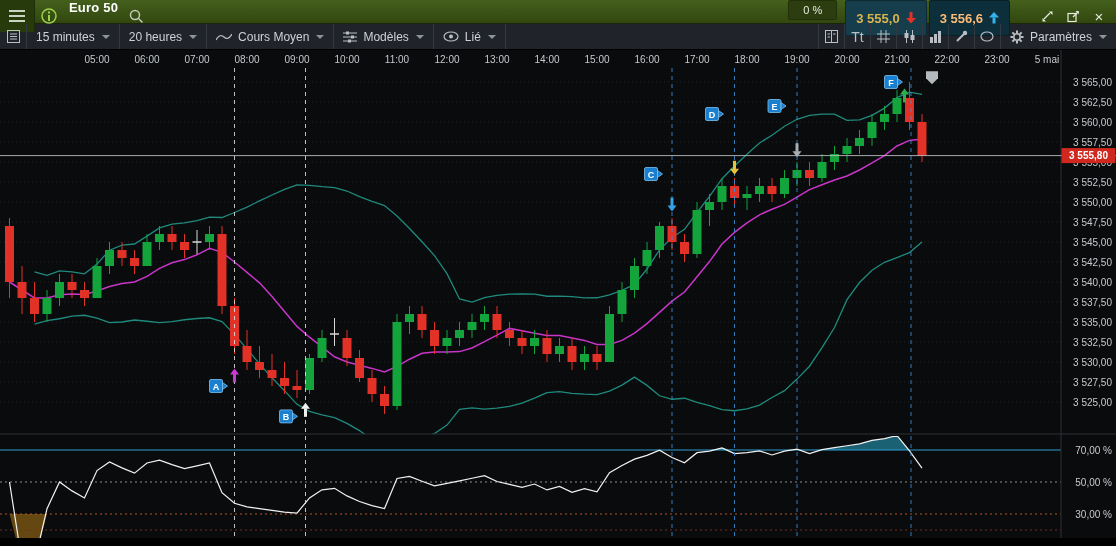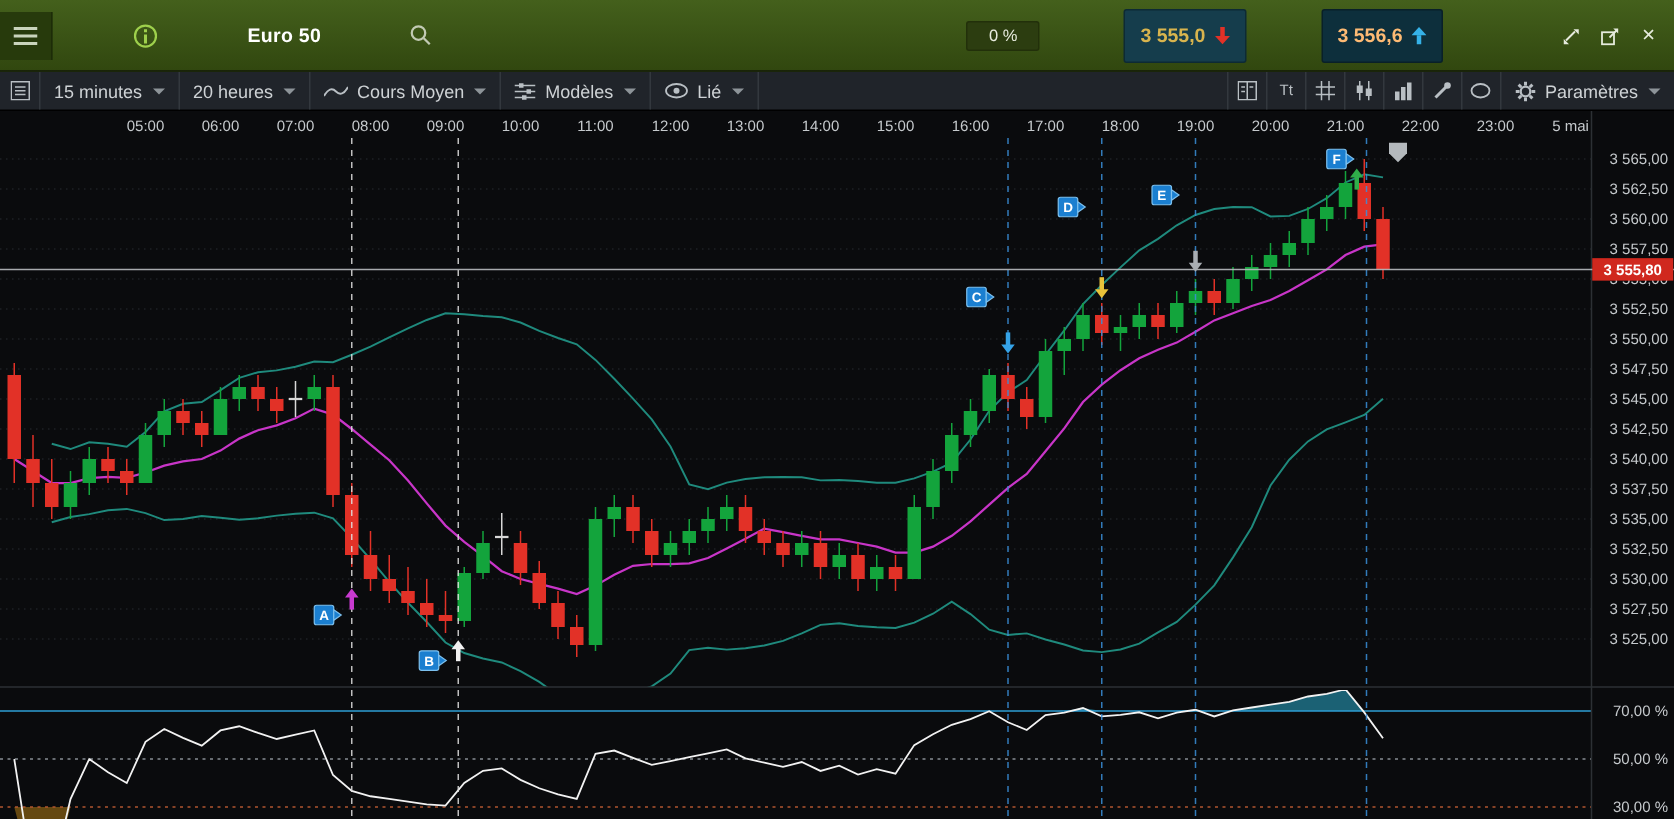--- a/index.html
+++ b/index.html
@@ -1,20 +1,20 @@
 <!DOCTYPE html>
 <html><head>
 <meta charset="utf-8">
 <style>
   html,body{margin:0;padding:0;background:#000;}
   body{width:1116px;height:546px;overflow:hidden;font-family:"Liberation Sans",sans-serif;
        -webkit-font-smoothing:antialiased;}
   
-  .topbar{height:48px;background:linear-gradient(#44601c,#31470f);display:flex;align-items:center;
-          border-bottom:1px solid #1a250a;box-sizing:border-box;gap:48px;}
+  .topbar{height:24px;background:linear-gradient(#44601c,#31470f);display:flex;align-items:flex-start;
+          border-bottom:1px solid #1a250a;box-sizing:border-box;}
   .tb-sq{width:34px;height:32px;background:#273a0c;display:flex;align-items:center;justify-content:center;
          cursor:pointer;border-right:1px solid #1d2c08;}
   .tb-ico{width:28px;height:32px;display:flex;align-items:center;justify-content:center;cursor:pointer;}
   .tb-title{color:#fff;font-size:13px;font-weight:bold;margin:0 4px 0 6px;letter-spacing:.2px;}
   .tb-flex{flex:1;}
   .tb-pct{background:#2c3d10;color:#e8ecdf;font-size:11px;padding:3px 14px;border-radius:2px;
           margin-right:8px;border:1px solid #22300a;}
   .tb-price{height:26px;display:flex;align-items:center;padding:4px 10px;border-radius:2px;cursor:pointer;
             font-size:13px;font-weight:bold;}
   .tb-sell{background:#153d4c;border:1px solid #0d2general;border:1px solid #0d2a34;color:#d8b44e;margin-right:2px;}
@@ -29,21 +29,21 @@
   .tl-ico{width:26px;display:flex;align-items:center;justify-content:center;cursor:pointer;
           border-right:1px solid #33383e;}
   .dd{display:flex;align-items:center;padding:0 9px;border-right:1px solid #33383e;color:#ced2d5;
       font-size:12px;cursor:pointer;white-space:nowrap;}
   .dd svg{margin-right:6px;}
   .caret{width:0;height:0;border-left:4px solid transparent;border-right:4px solid transparent;
          border-top:4px solid #8d9499;margin-left:7px;}
   .tflex{flex:1;}
   .rico{width:25px;display:flex;align-items:center;justify-content:center;cursor:pointer;
         border-left:1px solid #33383e;color:#b9bfc4;}
-  .rico .tt{font-size:10px;color:#b9bfc4;font-weight:normal;}
+  .rico .tt{font-size:14px;color:#b9bfc4;font-weight:normal;}
   .dd-right{border-right:none;border-left:1px solid #33383e;}
   
   .chart-wrap{position:relative;width:1116px;height:488px;background:#0a0b0d;}
   svg text{font-family:"Liberation Sans",sans-serif;}
 </style>
 </head>
 <body>
 
 <div class="topbar">
   <div class="tb-sq">

